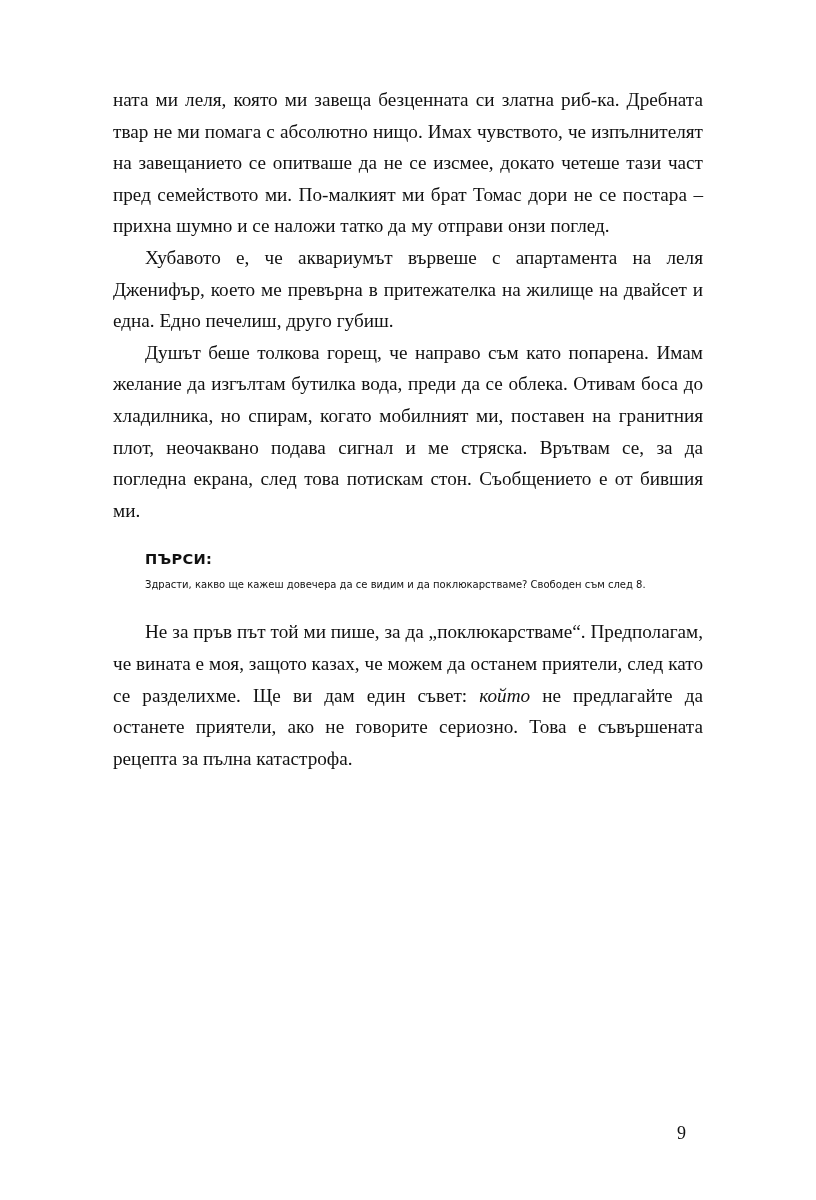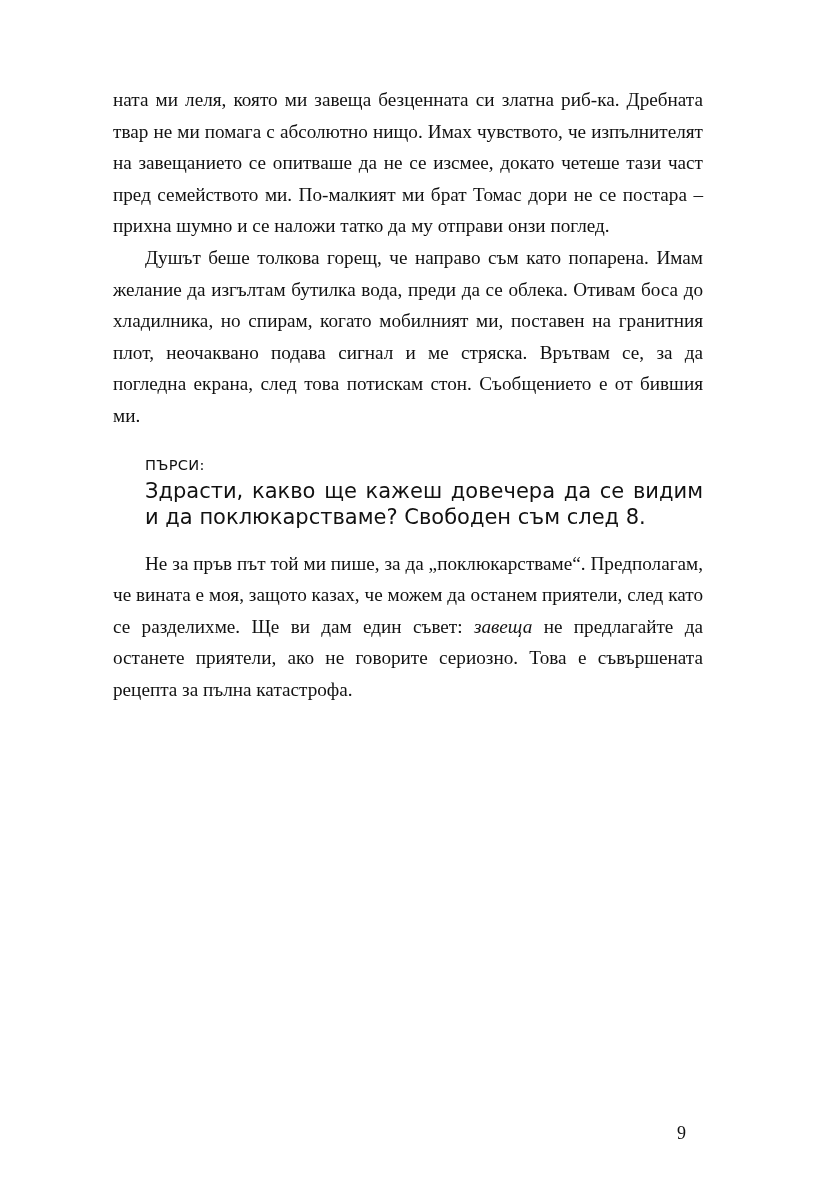--- a/index.html
+++ b/index.html
@@ -41,28 +41,28 @@
     text-indent: 32px;
   }
   .sms-block {
     margin-top: 20px;
     margin-bottom: 18px;
     padding-left: 32px;
   }
   .sms-sender {
     font-family: "DejaVu Sans", sans-serif;
     font-size: 14.6px;
-    font-weight: normal;
+    font-weight: bold;
     letter-spacing: 0.3px;
     line-height: 26px;
     color: #111111;
   }
   .sms-body {
     font-family: "DejaVu Sans", sans-serif;
-    font-size: 21px;
+    font-size: 10px;
     line-height: 26px;
     text-align: justify;
     margin: 0;
   }
   .italic {
     font-style: italic;
   }
   .folio {
     position: absolute;
     right: 96px;
@@ -73,28 +73,29 @@
   }
 </style>
 </head>
 <body>
 
 <div class="page">
   <div class="content">
 
     <p class="para">ната ми леля, която ми завеща безценната си златна риб-ка. Дребната твар не ми помага с абсолютно нищо. Имах чувството, че изпълнителят на завещанието се опитваше да не се изсмее, докато четеше тази част пред семейството ми. По-малкият ми брат Томас дори не се постара – прихна шумно и се наложи татко да му отправи онзи поглед.</p>
 
+    <p class="para indent">Хубавото е, че аквариумът вървеше с апартамента на леля Дженифър, което ме превърна в притежателка на жилище на двайсет и една. Едно печелиш, друго губиш.</p>
 
     <p class="para indent">Душът беше толкова горещ, че направо съм като попарена. Имам желание да изгълтам бутилка вода, преди да се облека. Отивам боса до хладилника, но спирам, когато мобилният ми, поставен на гранитния плот, неочаквано подава сигнал и ме стряска. Врътвам се, за да погледна екрана, след това потискам стон. Съобщението е от бившия ми.</p>
 
     <div class="sms-block">
       <div class="sms-sender">ПЪРСИ:</div>
       <p class="sms-body">Здрасти, какво ще кажеш довечера да се видим и да поклюкарстваме? Свободен съм след 8.</p>
     </div>
 
 
-    <p class="para indent"><span>Не за пръв път той ми пише, за да „поклюкарстваме“. Предполагам, че вината е моя, защото казах, че можем да останем приятели, след като се разделихме. Ще ви дам един съвет: </span><span class="italic">завеща</span><span> не предлагайте да останете приятели, ако не говорите сериозно. Това е съвършената рецепта за пълна катастрофа.</span></p>
+    <p class="para indent"><span>Не за пръв път той ми пише, за да „поклюкарстваме“. Предполагам, че вината е моя, защото казах, че можем да останем приятели, след като се разделихме. Ще ви дам един съвет: </span><span class="italic">който</span><span> не предлагайте да останете приятели, ако не говорите сериозно. Това е съвършената рецепта за пълна катастрофа.</span></p>
 
 
   </div>
 
   <div class="folio">9</div>
 </div>
 
 </body></html>

